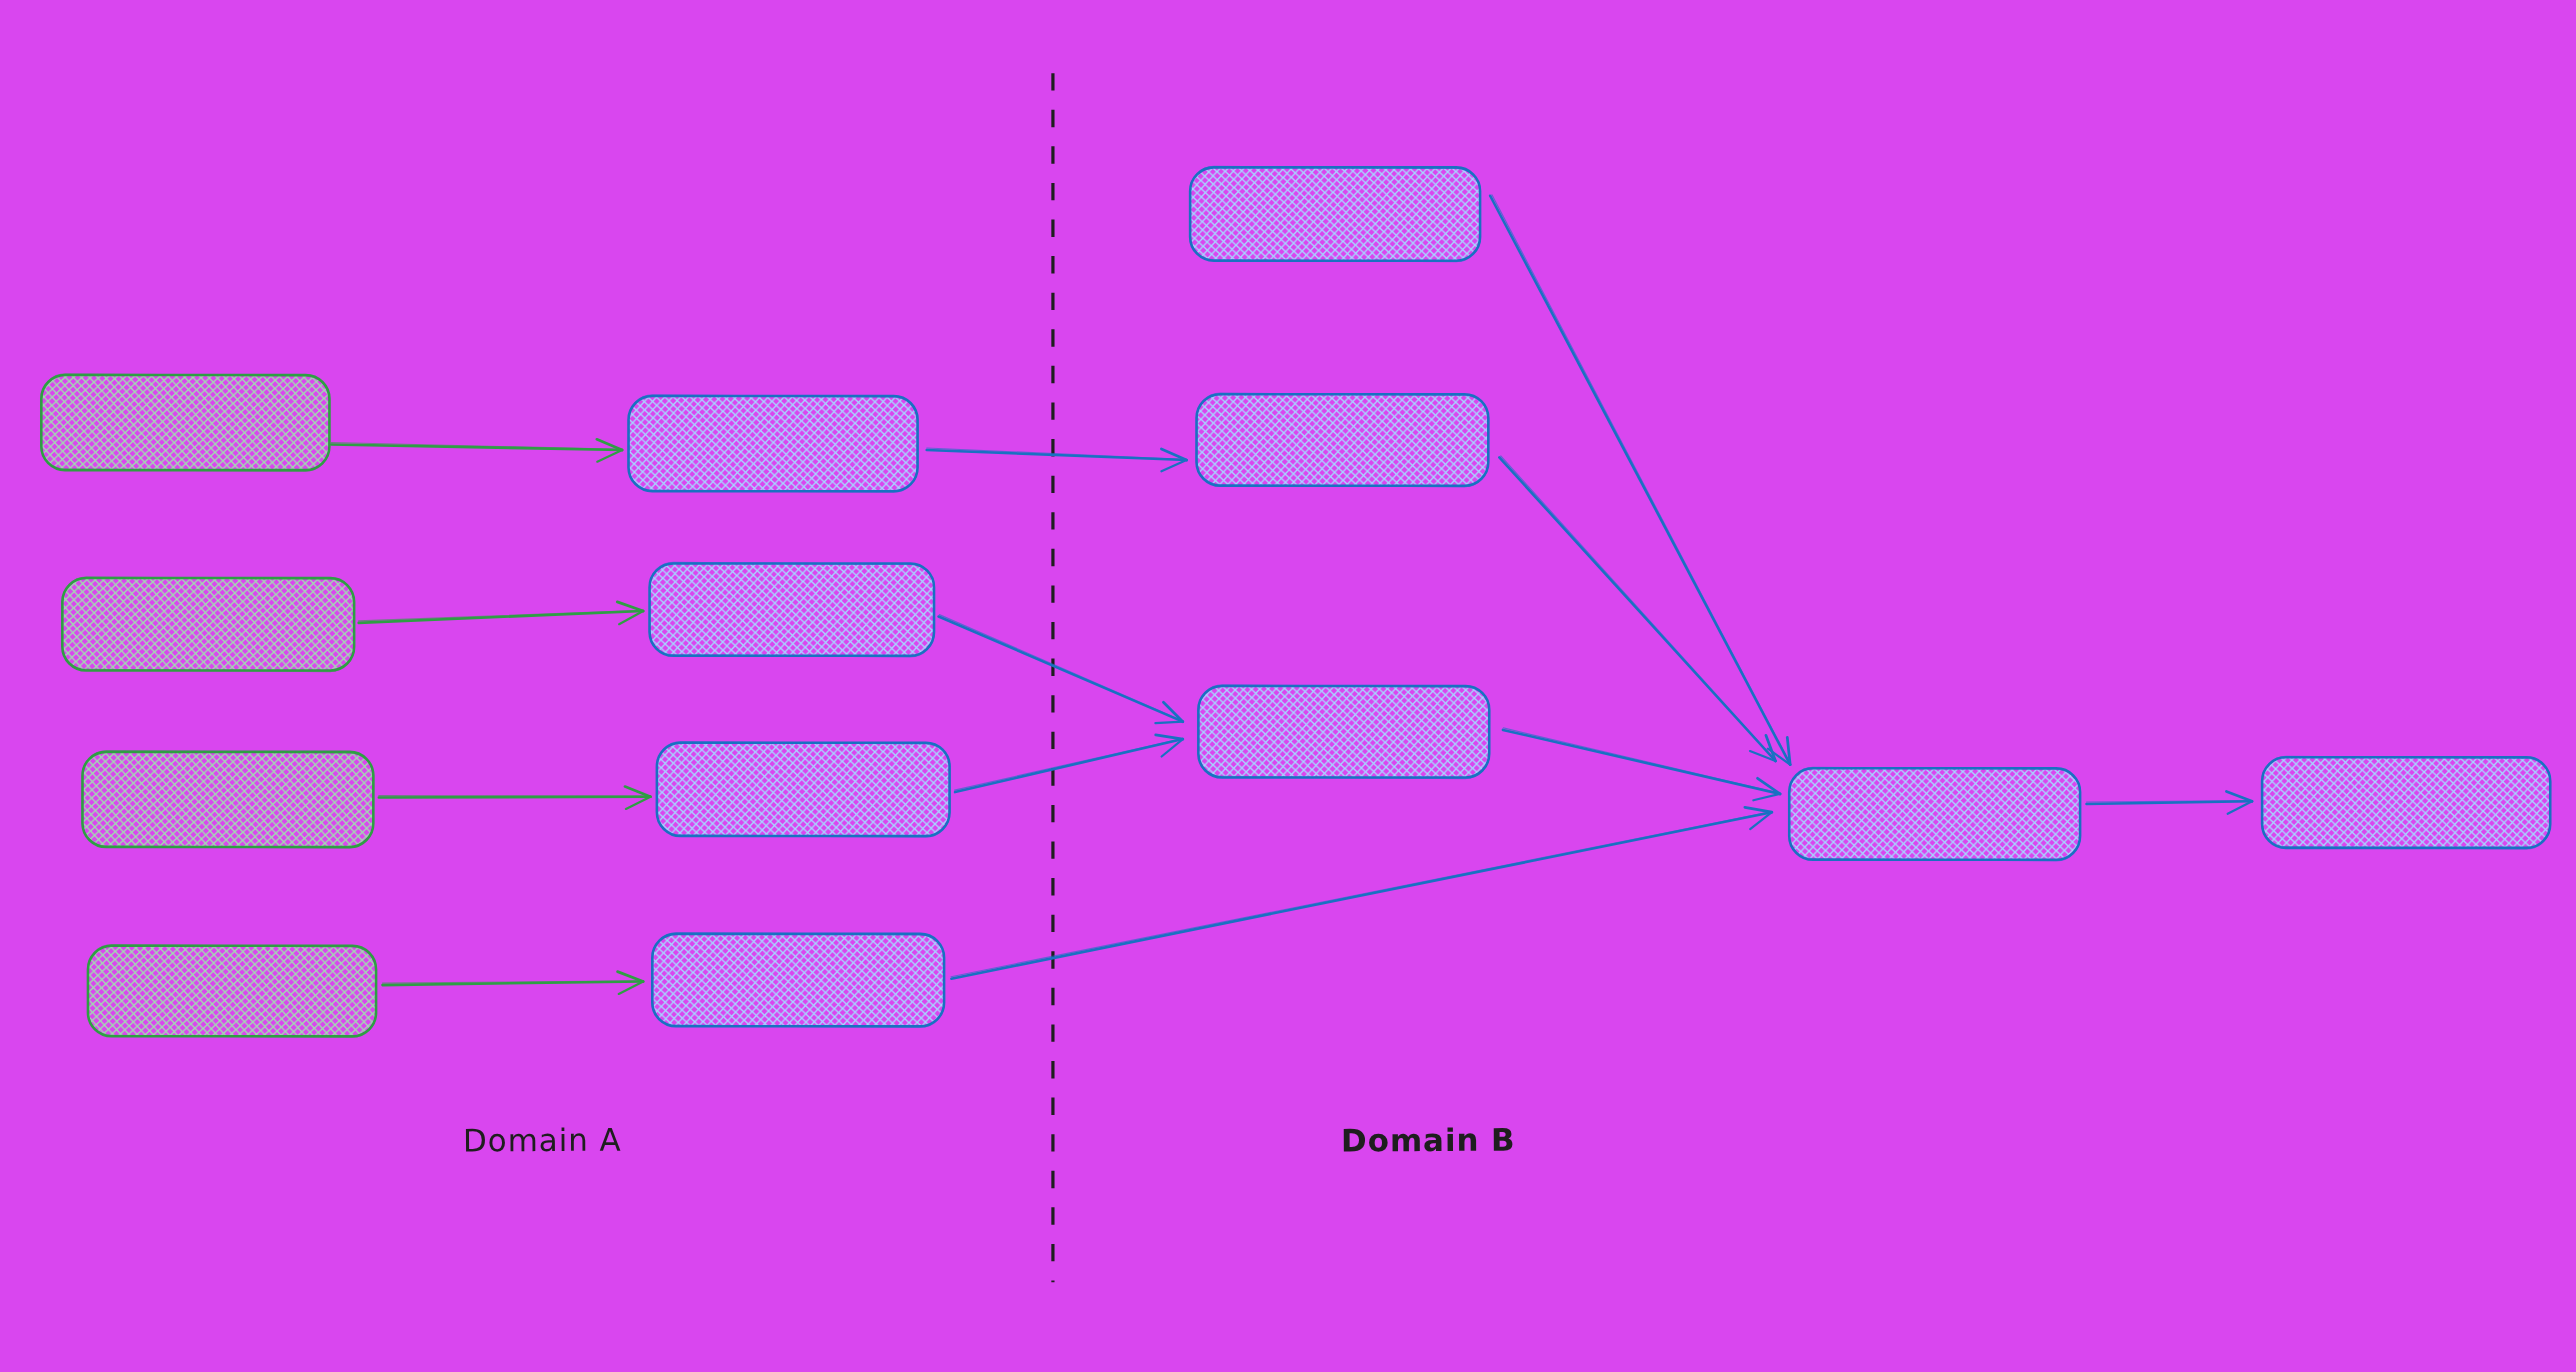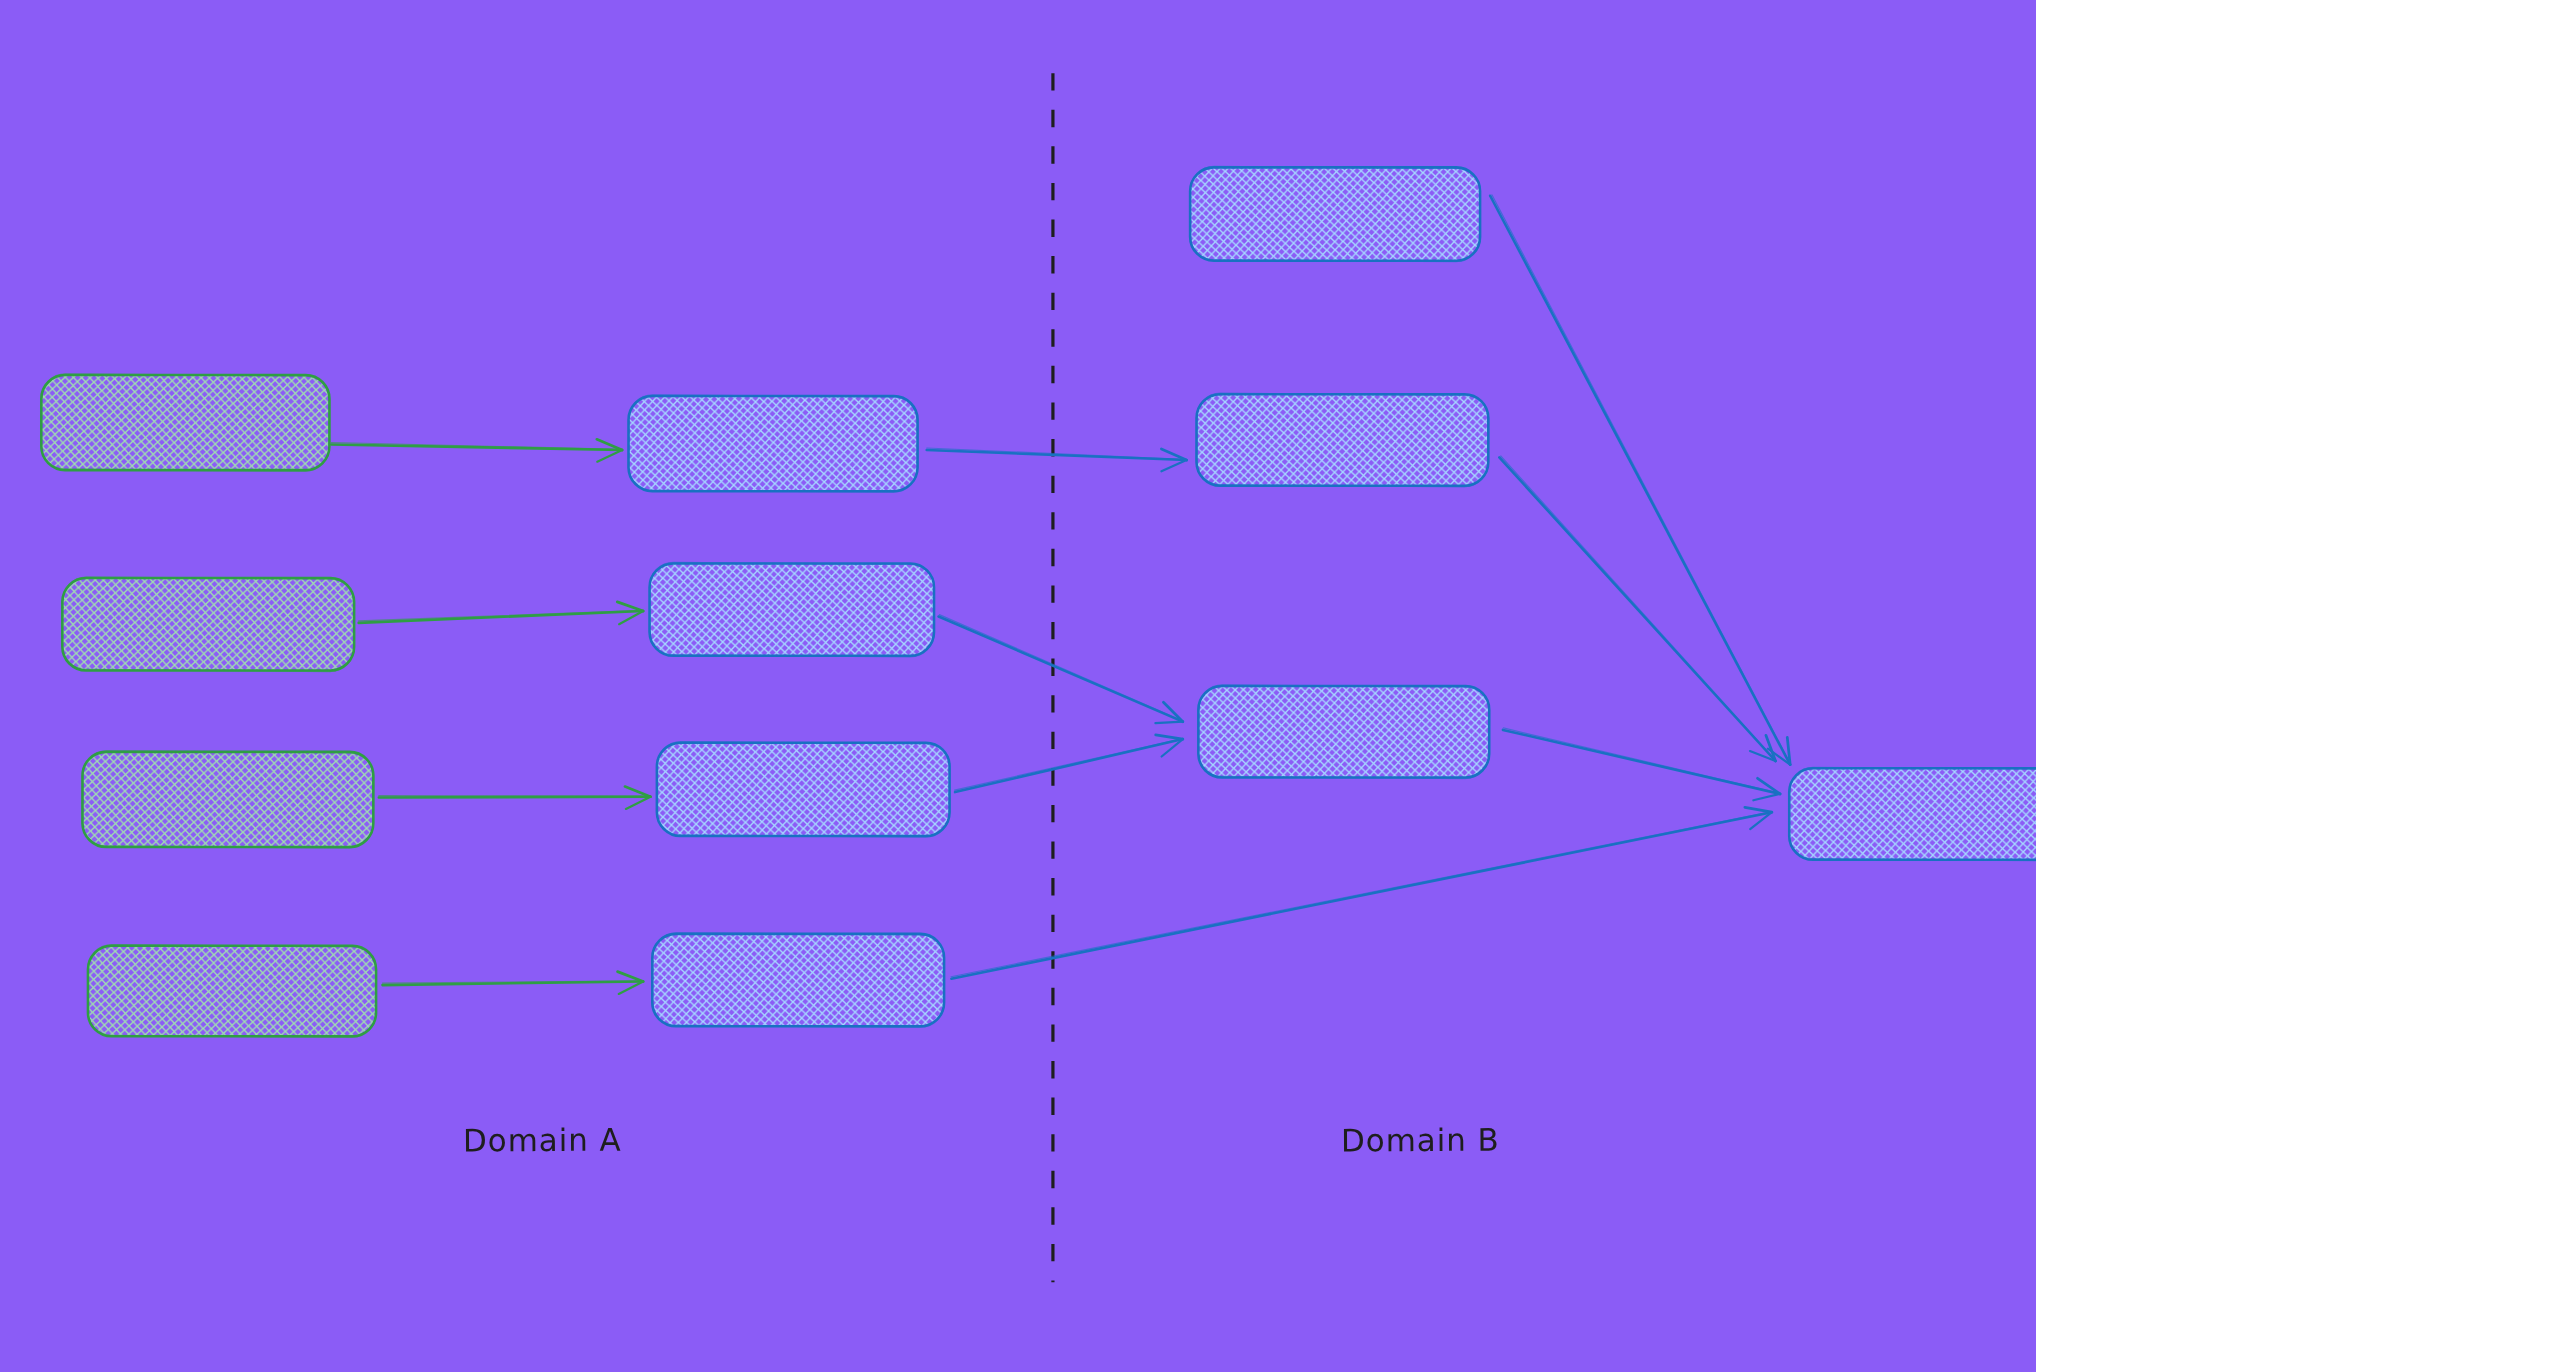--- a/index.html
+++ b/index.html
@@ -3,41 +3,41 @@
 <meta charset="utf-8">
 <style>
   html, body {
     margin: 0;
     padding: 0;
     background: #ffffff;
     font-family: "DejaVu Sans", "Liberation Sans", sans-serif;
   }
   .canvas {
     position: relative;
-    width: 2036px;
+    width: 2576px;
     height: 1372px;
-    background: #8b5cf6;
+    background: #d946ef;
     overflow: hidden;
   }
   #diagram-svg {
     position: absolute;
     inset: 0;
     display: block;
   }
   .domain-label {
     position: absolute;
     font-size: 31px;
     font-weight: 500;
     letter-spacing: 0.9px;
     white-space: nowrap;
     user-select: none;
     transform: rotate(-0.3deg);
   }
   #label-domain-a { left: 463px; top: 1122px; }
-  #label-domain-b { left: 1341px; top: 1122px; }
+  #label-domain-b { left: 1341px; top: 1122px; font-weight: bold; }
 </style>
 </head>
 <body style="background: rgb(255, 255, 255);">
 
 <div class="canvas">
   <svg id="diagram-svg" width="2576" height="1372" viewBox="0 0 2816 1500" xmlns="http://www.w3.org/2000/svg">
     <defs>
       <pattern id="hatch-green" patternUnits="userSpaceOnUse" width="9" height="9" patternTransform="rotate(2)">
         <line x1="0" y1="9" x2="9" y2="0" stroke-width="1.5" stroke="#9fdfae"></line>
         <line x1="0" y1="0" x2="9" y2="9" stroke-width="1.5" stroke="#9fdfae"></line>

